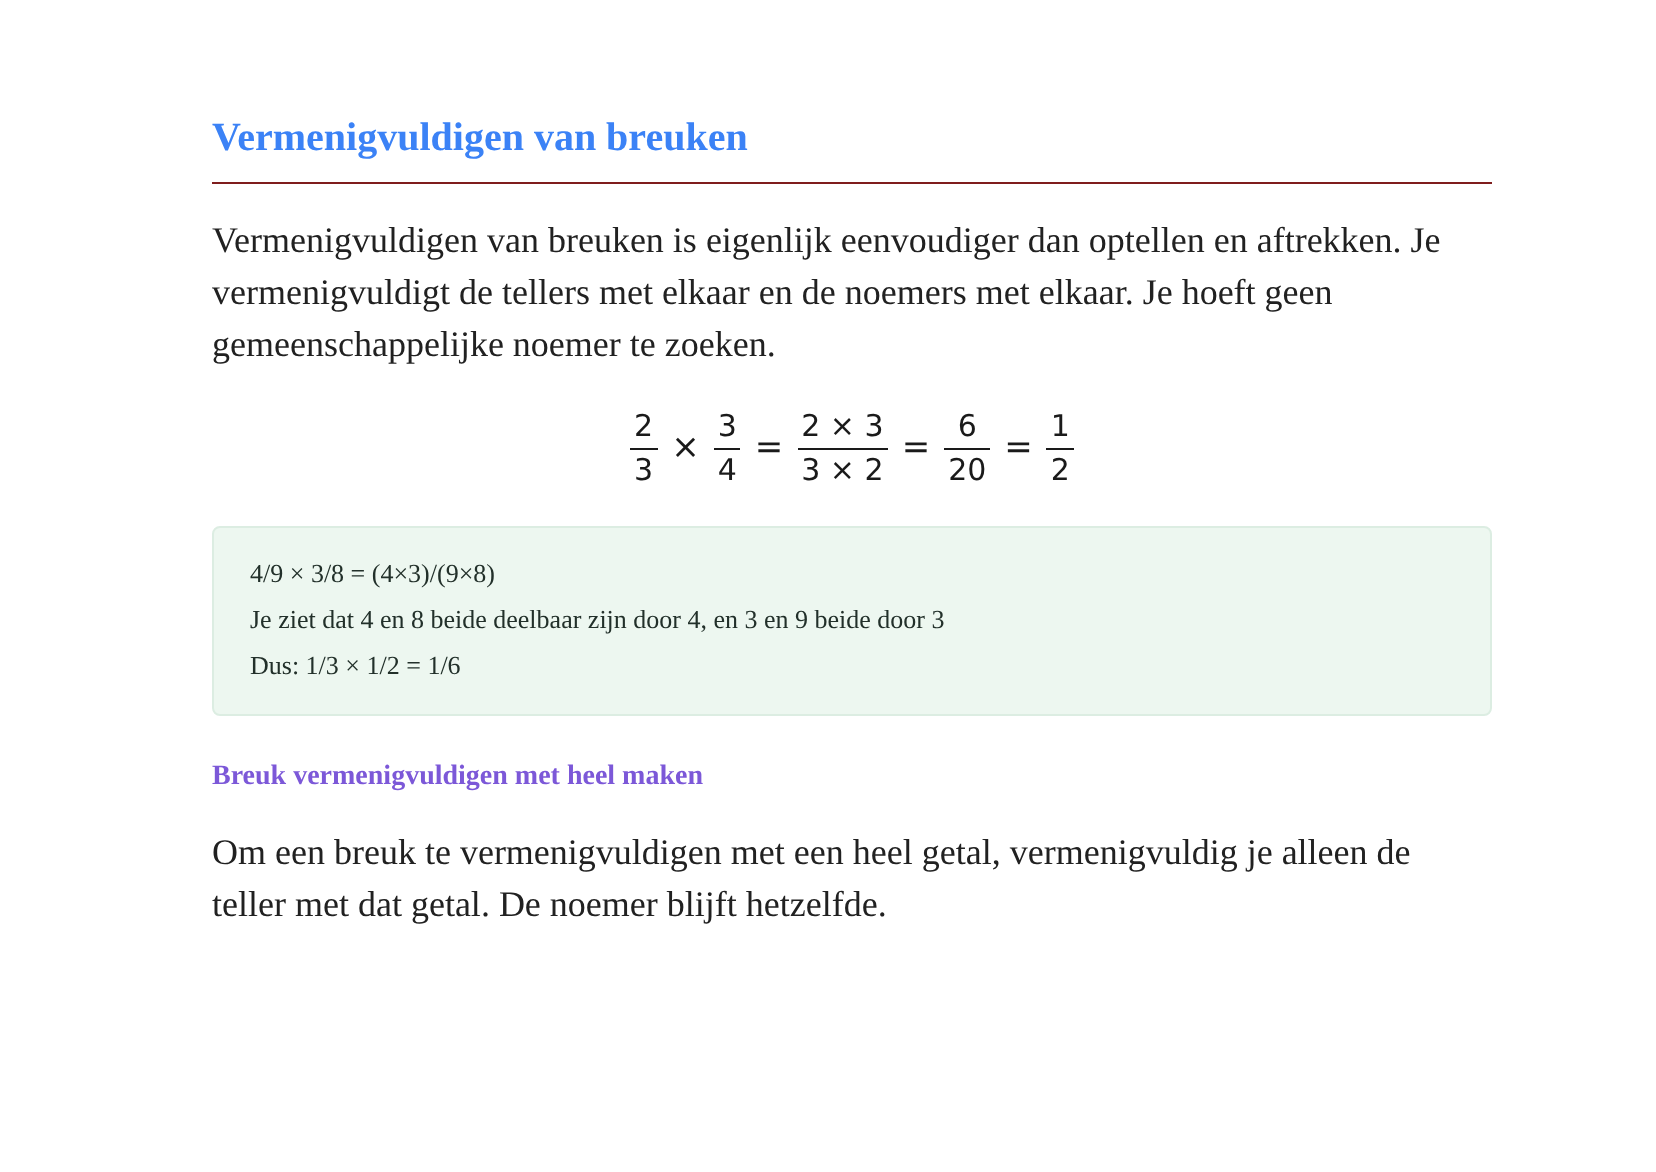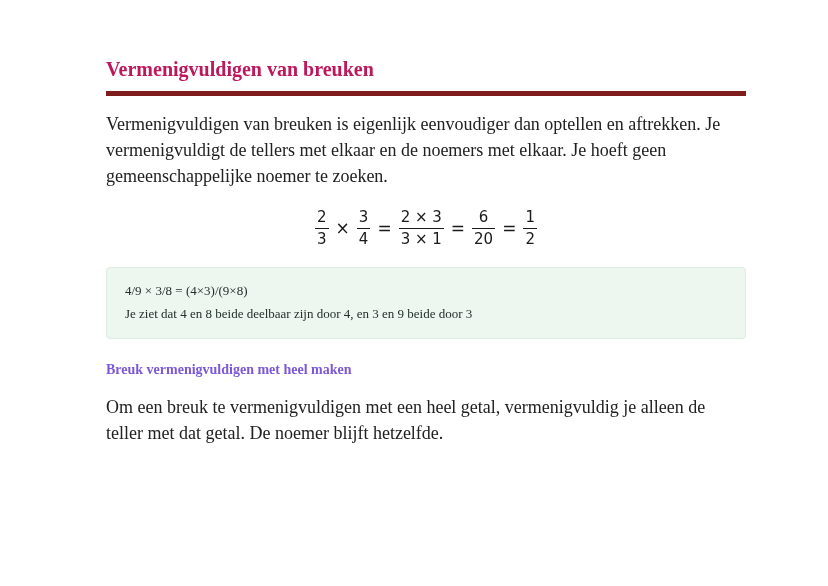--- a/index.html
+++ b/index.html
@@ -17,23 +17,23 @@
   .content {
     width: 640px;
     margin-left: 106px;
     padding-top: 56px;
   }
   h1.page-title {
     margin: 0;
     font-size: 20px;
     line-height: 26px;
     font-weight: bold;
-    color: #be185d;
+    color: #3b82f6;
     padding-bottom: 9px;
-    border-bottom: 5px solid #7f1d1d;
+    border-bottom: 1px solid #7f1d1d;
     font-family: "Liberation Serif", serif;
   }
   p.body-text {
     margin: 15px 0 0 0;
     font-size: 18px;
     line-height: 26px;
     color: #212121;
   }
   .formula {
     display: flex;
@@ -96,38 +96,39 @@
       <span class="den">3</span>
     </span>
     <span class="op">×</span>
     <span class="frac">
       <span class="num">3</span>
       <span class="den">4</span>
     </span>
     <span class="op">=</span>
     <span class="frac">
       <span class="num">2 × 3</span>
-      <span class="den">3 × 1</span>
+      <span class="den">3 × 2</span>
     </span>
     <span class="op">=</span>
     <span class="frac">
       <span class="num">6</span>
       <span class="den">20</span>
     </span>
     <span class="op">=</span>
     <span class="frac">
       <span class="num">1</span>
       <span class="den">2</span>
     </span>
   </div>
 
 
 
   <div class="example-box">
     <p>4/9 × 3/8 = (4×3)/(9×8)</p>
     <p>Je ziet dat 4 en 8 beide deelbaar zijn door 4, en 3 en 9 beide door 3</p>
+    <p>Dus: 1/3 × 1/2 = 1/6</p>
   </div>
 
   <h2 class="section-heading">Breuk vermenigvuldigen met heel maken</h2>
 
   <p class="body-text">Om een breuk te vermenigvuldigen met een heel getal, vermenigvuldig je alleen de teller met dat getal. De noemer blijft hetzelfde.</p>
 
 </div>
 
 </body></html>

